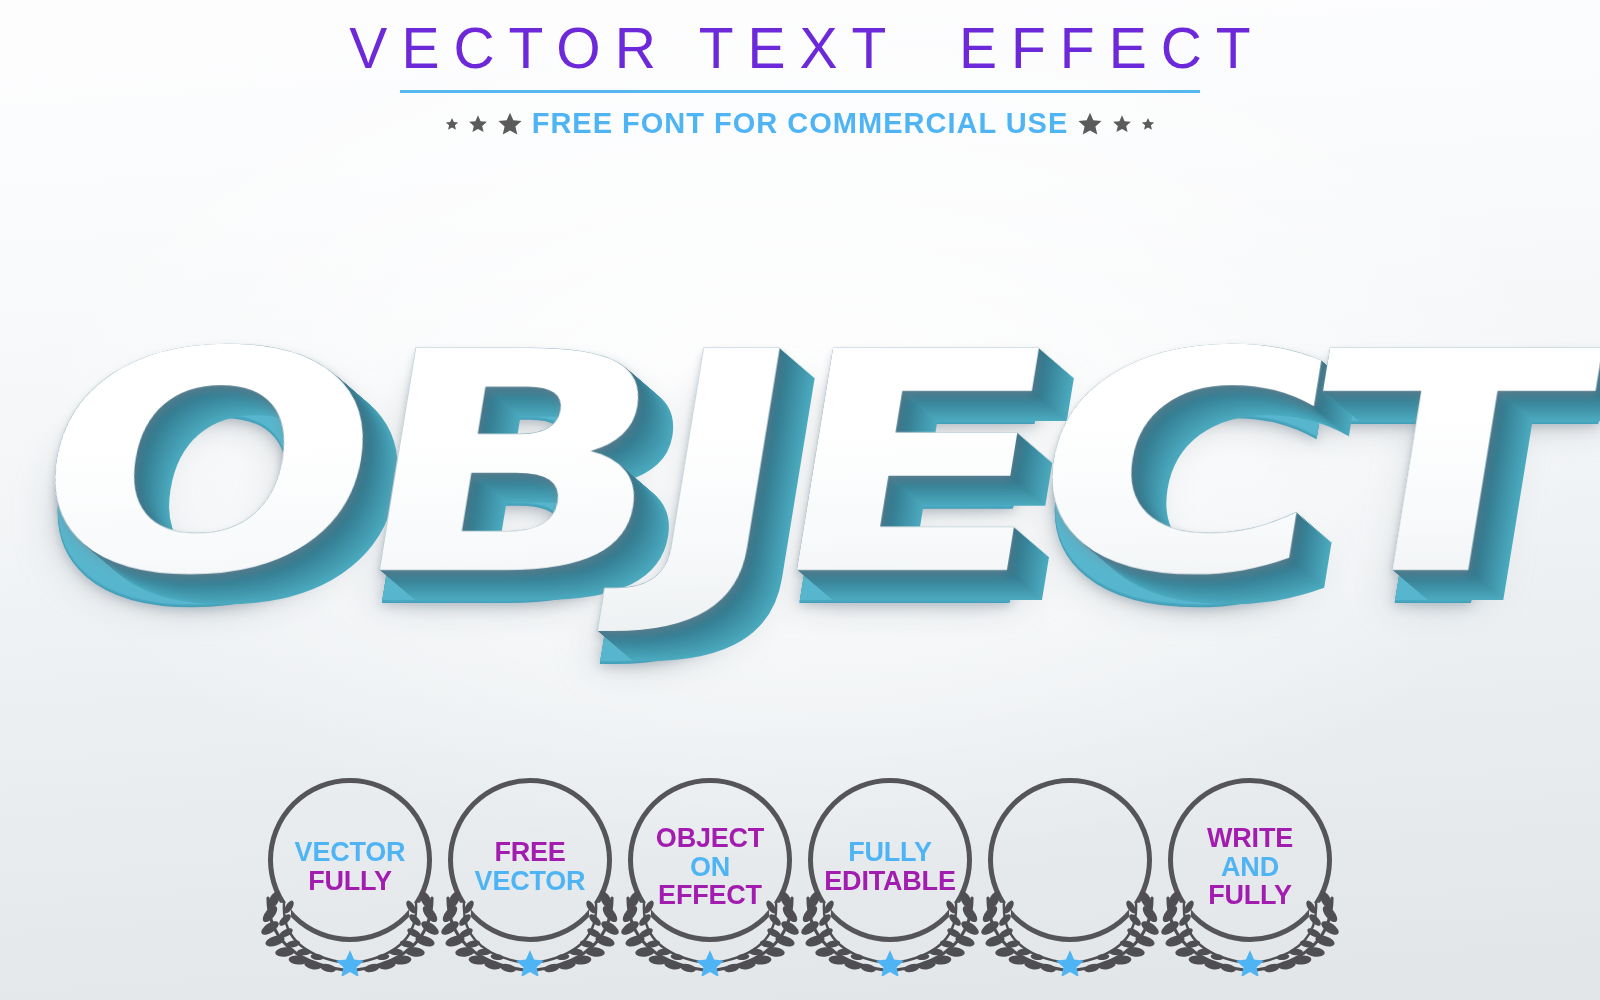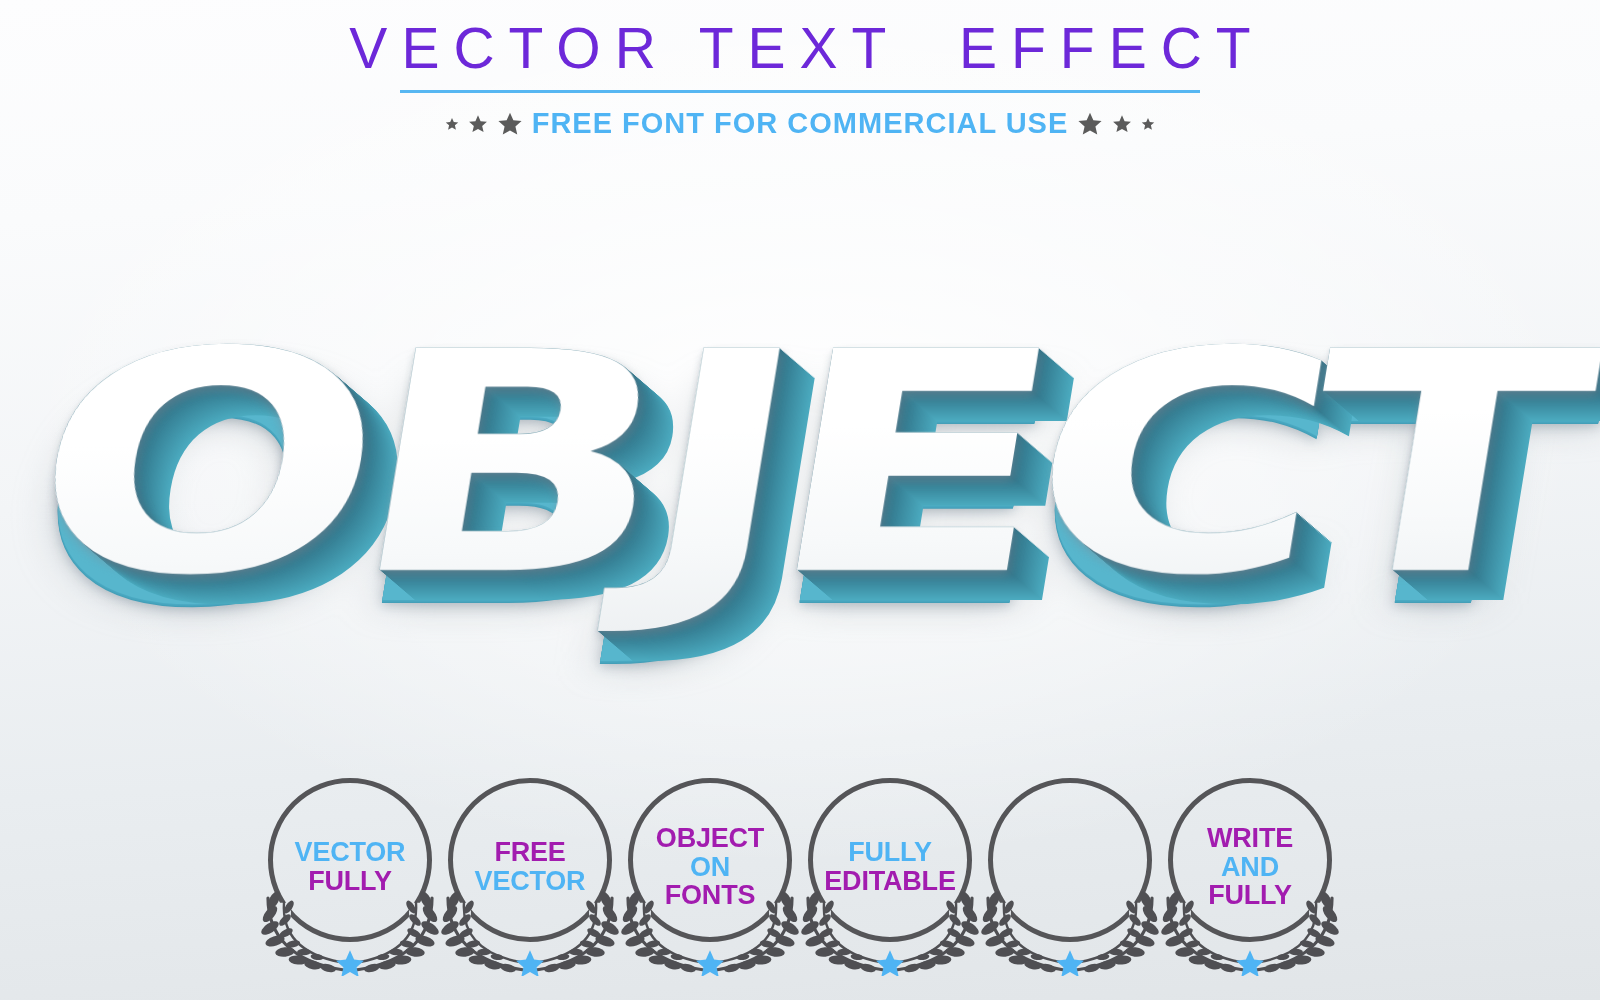--- a/index.html
+++ b/index.html
@@ -370,21 +370,21 @@
             <path fill="#4fb4f4" d="M0 -13 L3.9 -4.2 L13.3 -3.2 L6.3 3.1 L8.3 12.4 L0 7.7 L-8.3 12.4 L-6.3 3.1 L-13.3 -3.2 L-3.9 -4.2 Z"></path>
           </g>
         </svg>
       </div>
     </div>
     <div class="badge">
       <div class="badge-ring" style="border-color: rgb(85, 85, 88);"></div>
       <div class="badge-label">
         <span class="badge-line c-gray">OBJECT</span>
         <span class="badge-line c-blue">ON</span>
-        <span class="badge-line c-gray">FONTS</span>
+        <span class="badge-line c-gray">EFFECT</span>
       </div>
       <div class="badge-wreath">
         <svg viewBox="0 0 180 86" xmlns="http://www.w3.org/2000/svg">
           <g>
             <path d="M8 8 C 8 44, 30 72, 84 80" fill="none" stroke="#4f4f53" stroke-width="3.2" stroke-linecap="round"></path>
             <path d="M24 12 C 22 42, 38 64, 80 72" fill="none" stroke="#4f4f53" stroke-width="2.4" stroke-linecap="round"></path>
             <ellipse cx="14" cy="10" rx="9.5" ry="4.6" transform="rotate(-62 14 10)" fill="#4f4f53"></ellipse>
             <ellipse cx="10" cy="24" rx="9.8" ry="4.7" transform="rotate(-50 10 24)" fill="#4f4f53"></ellipse>
             <ellipse cx="10" cy="38" rx="10" ry="4.8" transform="rotate(-34 10 38)" fill="#4f4f53"></ellipse>
             <ellipse cx="15" cy="51" rx="10" ry="4.8" transform="rotate(-18 15 51)" fill="#4f4f53"></ellipse>

